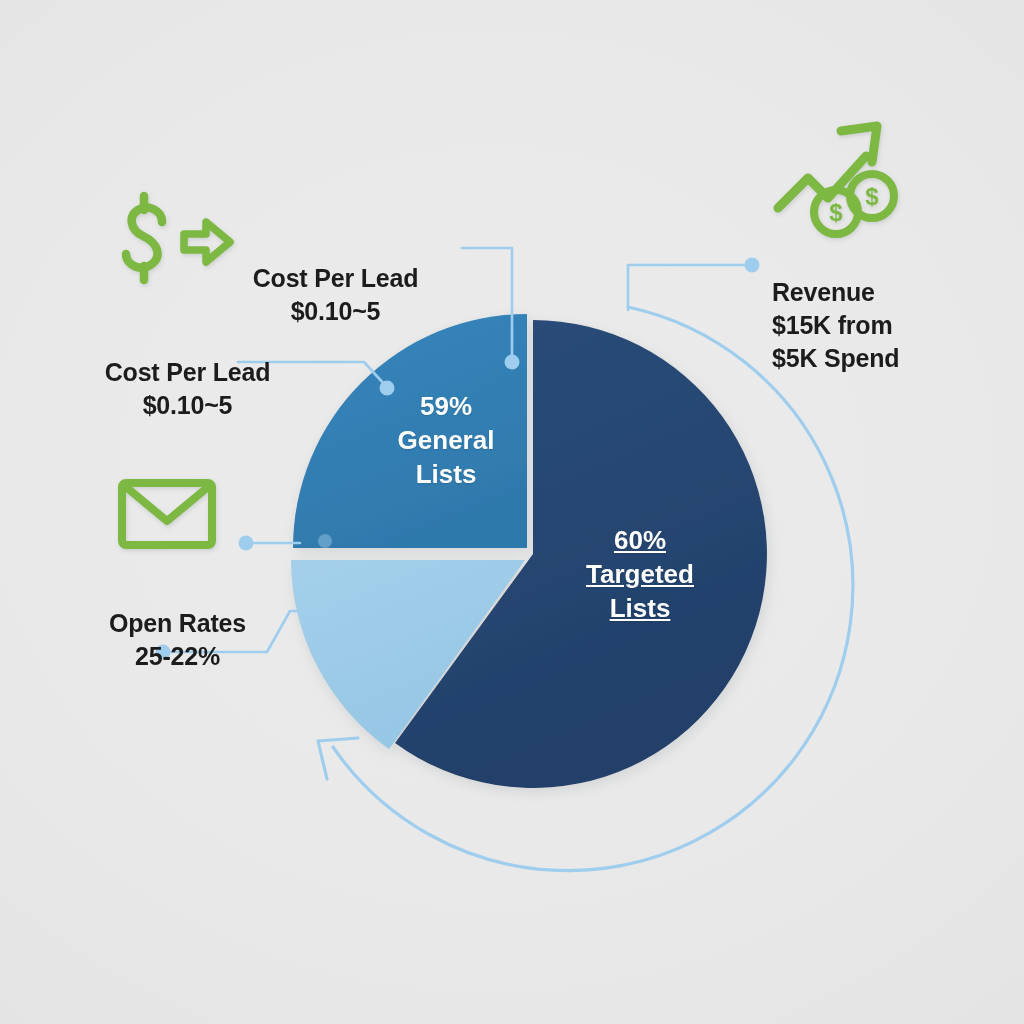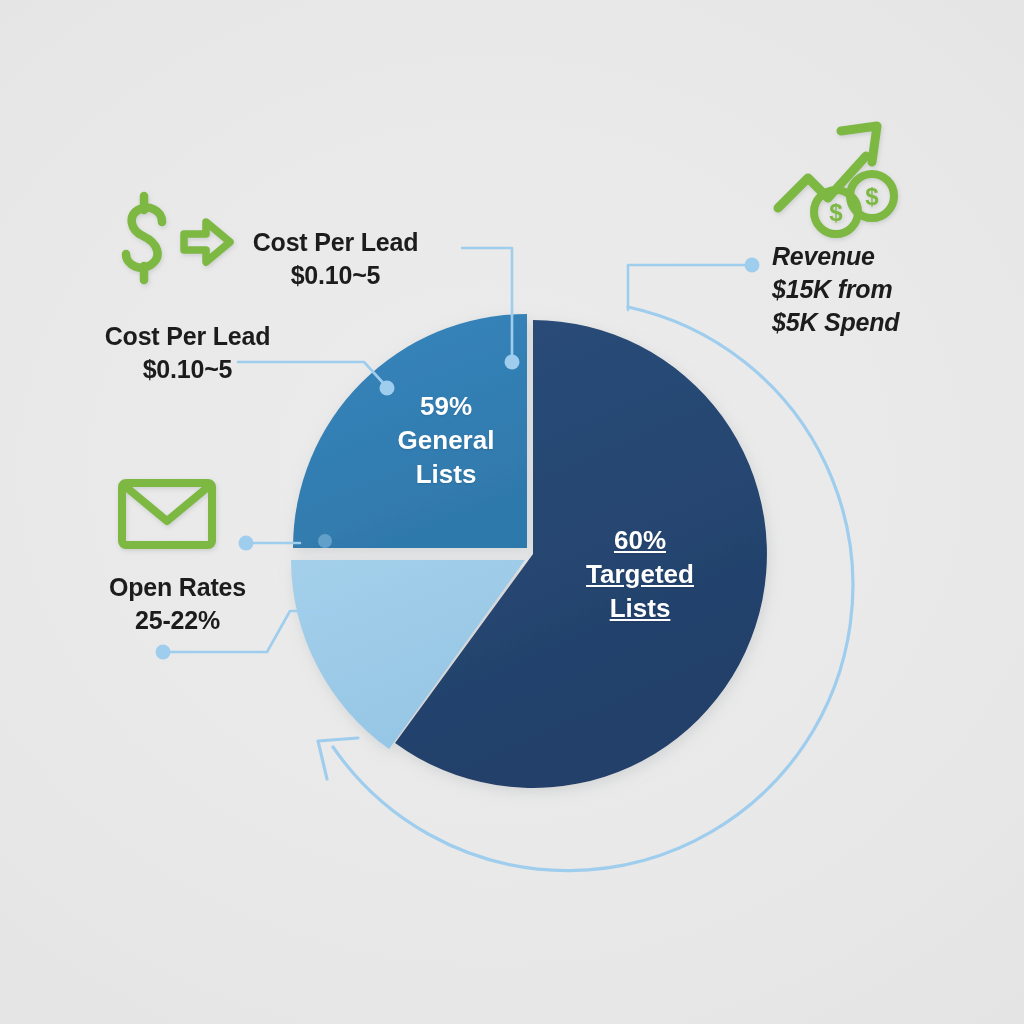--- a/index.html
+++ b/index.html
@@ -29,20 +29,21 @@
     height: 1024px;
   }
   .label-block {
     position: absolute;
     color: #1c1c1c;
     font-size: 25px;
     font-weight: bold;
     line-height: 1.32;
     letter-spacing: -0.2px;
     white-space: pre-line;
+    margin-top: 36px;
   }
   .label-block.center {
     text-align: center;
   }
   .slice-label {
     position: absolute;
     color: #ffffff;
     font-size: 26px;
     font-weight: bold;
     line-height: 1.30;
@@ -151,17 +152,17 @@
 
   <div class="label-block center" style="left:243px; top:226px; width:185px;">Cost Per Lead
 $0.10~5</div>
 
   <div class="label-block center" style="left:90px; top:320px; width:195px;">Cost Per Lead
 $0.10~5</div>
 
   <div class="label-block center" style="left:90px; top:571px; width:175px;">Open Rates
 25-22%</div>
 
-  <div class="label-block" style="left:772px; top:240px; width:215px;font-style:italic;">Revenue
+  <div class="label-block" style="left:772px; top:240px; width:215px;">Revenue
 $15K from
 $5K Spend</div>
 
 </div>
 
 </body></html>

